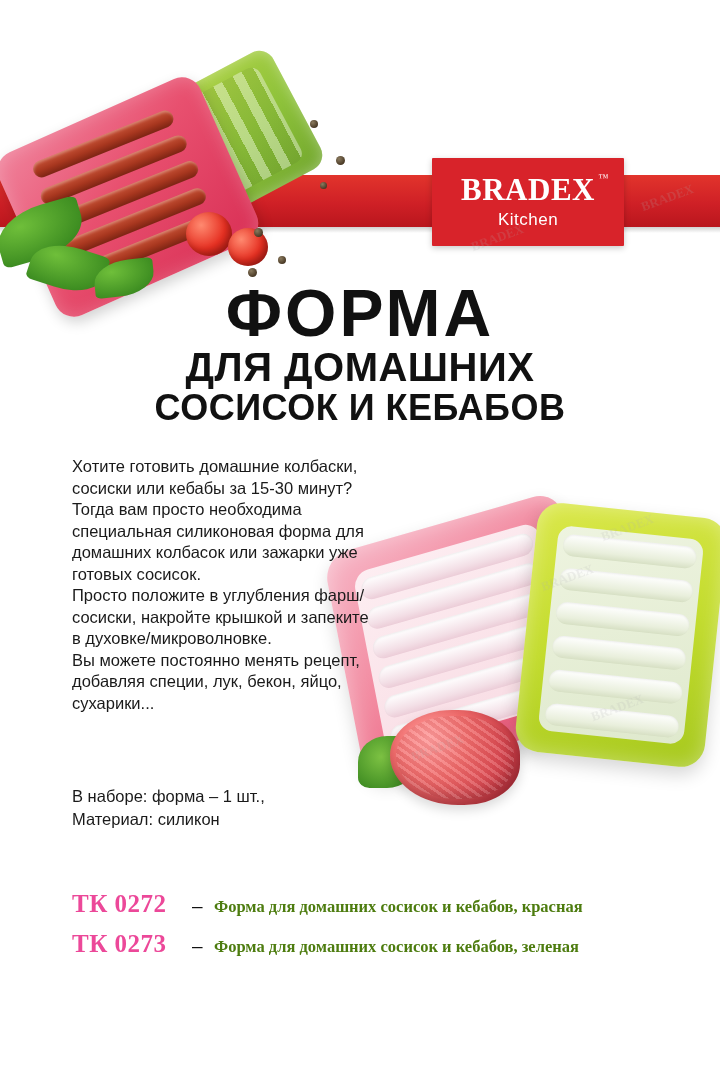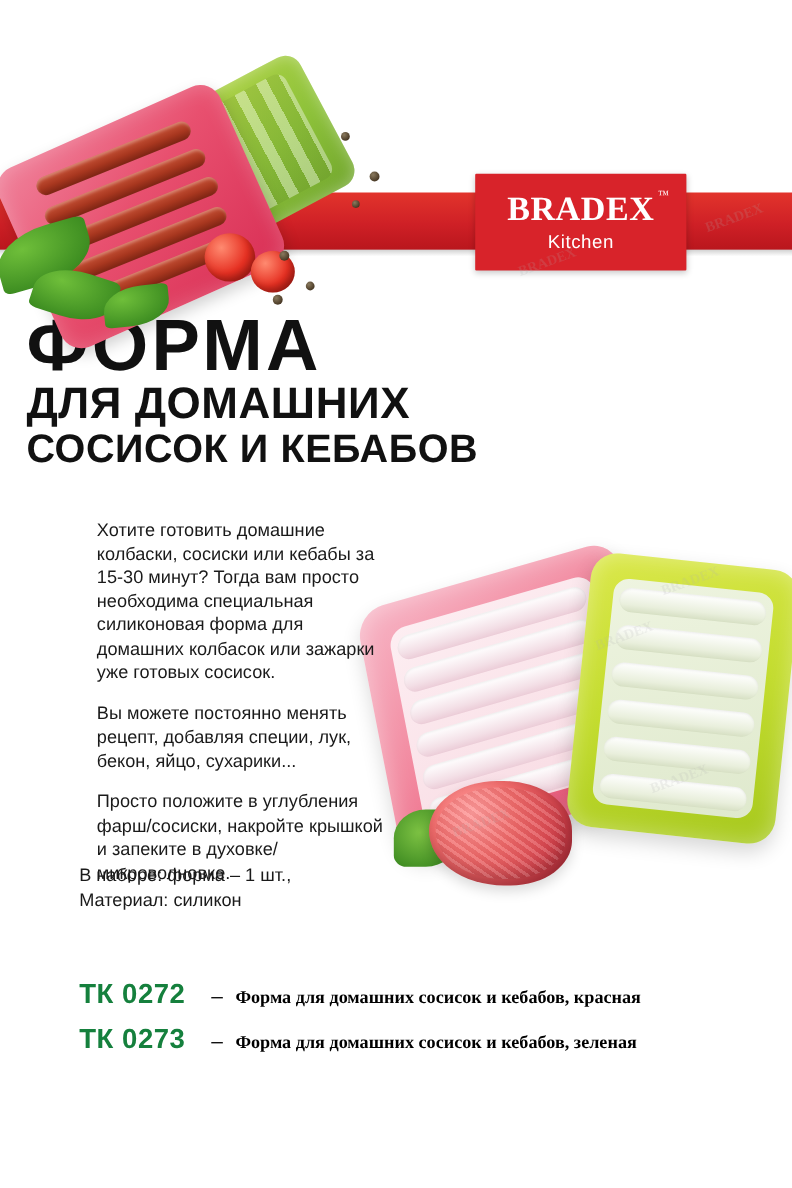--- a/index.html
+++ b/index.html
@@ -83,21 +83,21 @@
     font-size: 17px;
     letter-spacing: 0.5px;
   }
 
   
   .headline {
     position: absolute;
     left: 24px;
     top: 282px;
     width: 672px;
-    text-align: left;
+    text-align: center;
     color: #111111;
     font-family: "Liberation Sans", sans-serif;
     font-weight: bold;
   }
   .headline .l1 {
     display: block;
     font-size: 66px;
     line-height: 62px;
     letter-spacing: 3px;
   }
@@ -119,21 +119,21 @@
   .body-copy {
     position: absolute;
     left: 72px;
     top: 456px;
     width: 300px;
     font-size: 16.5px;
     line-height: 21.5px;
     color: #1a1a1a;
     z-index: 5;
   }
-  .body-copy p { margin: 16px; }
+  .body-copy p { margin: 0; }
   .body-copy .para + .para { margin-top: 0px; }
 
   
   .specs {
     position: absolute;
     left: 72px;
     top: 785px;
     width: 360px;
     font-size: 16.5px;
     line-height: 23px;
@@ -148,37 +148,37 @@
     left: 72px;
     top: 890px;
     width: 600px;
   }
   .sku-row {
     display: flex;
     align-items: baseline;
     margin-bottom: 12px;
   }
   .sku-code {
-    font-family: Liberation Sans, sans-serif;
+    font-family: Liberation Serif, serif;
     font-weight: bold;
     font-size: 25px;
-    color: #15803d;
+    color: #ec4899;
     width: 120px;
     letter-spacing: 0.5px;
   }
   .sku-dash {
     font-size: 19px;
     width: 22px;
     color: #111;
   }
   .sku-name {
     font-family: "Liberation Serif", serif;
     font-weight: bold;
     font-size: 16.5px;
-    color: #000000;
+    color: #4d7c0f;
   }
 
   
 
   
   .art-topleft {
     position: absolute;
     left: -10px;
     top: 60px;
     width: 360px;
@@ -419,22 +419,22 @@
 
   <div class="watermark" style="left:640px; top:190px;">BRADEX</div>
   <div class="watermark" style="left:470px; top:230px;">BRADEX</div>
   <div class="watermark" style="left:600px; top:520px;">BRADEX</div>
   <div class="watermark" style="left:540px; top:570px;">BRADEX</div>
   <div class="watermark" style="left:410px; top:740px;">BRADEX</div>
   <div class="watermark" style="left:590px; top:700px;">BRADEX</div>
 
   <div class="body-copy">
     <p class="para">Хотите готовить домашние колбаски, сосиски или кебабы за 15-30 минут? Тогда вам просто необходима специальная силиконовая форма для домашних колбасок или зажарки уже готовых сосисок.</p>
+    <p class="para">Просто положите в углубления фарш/сосиски, накройте крышкой и запеките в духовке/микроволновке.</p>
     <p class="para">Вы можете постоянно менять рецепт, добавляя специи, лук, бекон, яйцо, сухарики...</p>
-    <p class="para">Просто положите в углубления фарш/сосиски, накройте крышкой и запеките в духовке/микроволновке.</p>
   </div>
 
   <div class="specs">
     <p class="row">
       <b>В наборе:</b>
       <span>форма – 1 шт.,</span>
     </p>
     <p class="row">
       <b>Материал:</b>
       <span>силикон</span>

